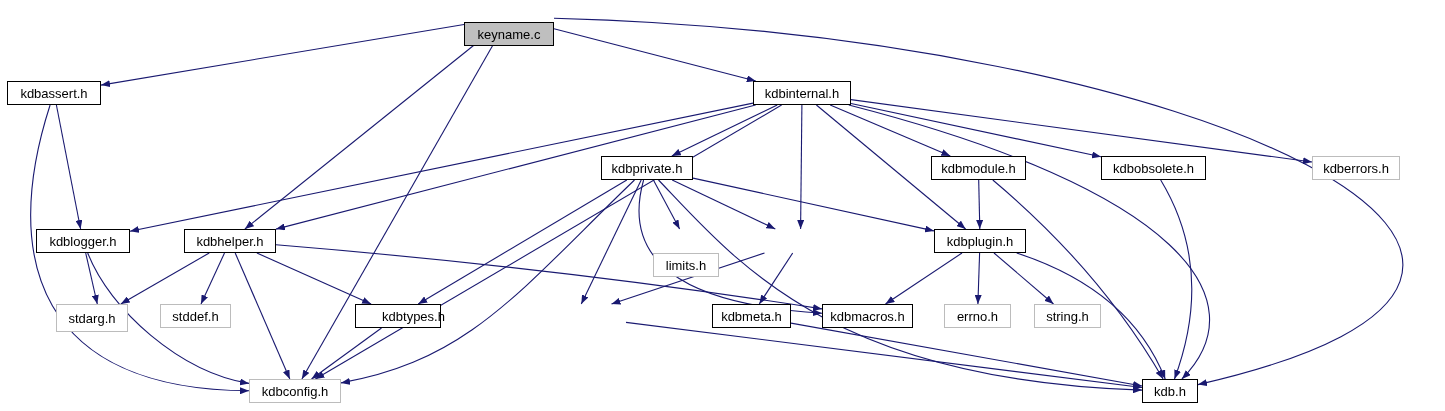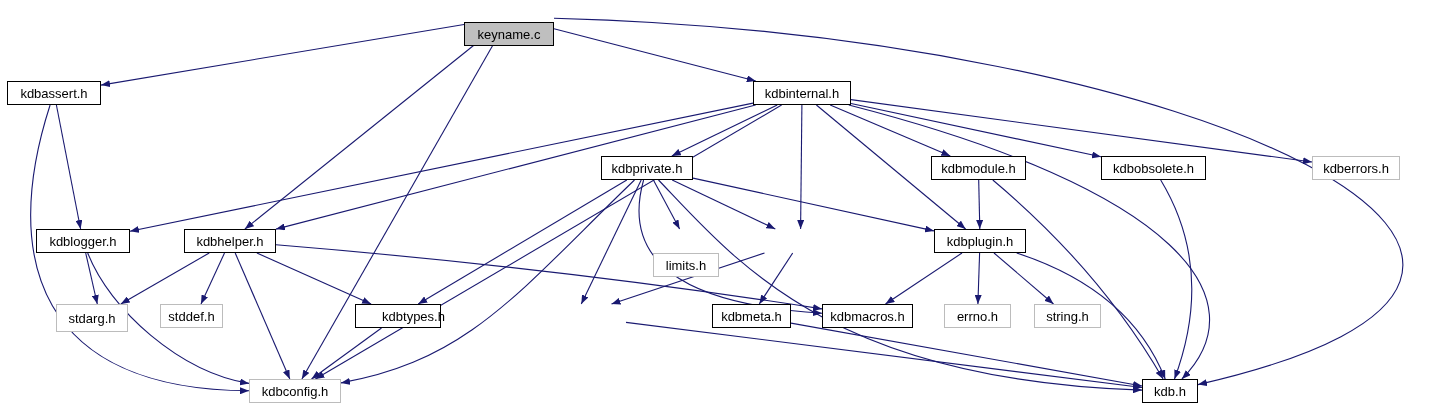--- a/index.html
+++ b/index.html
@@ -89,21 +89,21 @@
     <div class="node doc" style="left: 753px; top: 81px; width: 98px; height: 24px;">kdbinternal.h</div>
     <div class="node doc" style="left: 601px; top: 156px; width: 92px; height: 24px;">kdbprivate.h</div>
     <div class="node doc" style="left: 931px; top: 156px; width: 95px; height: 24px;">kdbmodule.h</div>
     <div class="node doc" style="left: 1101px; top: 156px; width: 105px; height: 24px;">kdbobsolete.h</div>
     <div class="node ext" style="left: 1312px; top: 156px; width: 88px; height: 24px;">kdberrors.h</div>
     <div class="node doc" style="left: 36px; top: 229px; width: 94px; height: 24px;">kdblogger.h</div>
     <div class="node doc" style="left: 184px; top: 229px; width: 92px; height: 24px;">kdbhelper.h</div>
     <div class="node ext" style="left: 653px; top: 229px; width: 66px; height: 24px; margin-top: 24px;">limits.h</div>
     <div class="node doc" style="left: 934px; top: 229px; width: 92px; height: 24px;">kdbplugin.h</div>
     <div class="node ext" style="left: 56px; top: 304px; width: 72px; height: 28px;">stdarg.h</div>
-    <div class="node ext" style="left: 160px; top: 304px; width: 63px; height: 24px;">stddef.h</div>
+    <div class="node ext" style="left: 160px; top: 304px; width: 71px; height: 24px;">stddef.h</div>
     <div class="node doc" style="left: 355px; top: 304px; width: 86px; height: 24px; padding-left: 31px;">kdbtypes.h</div>
     <div class="node doc" style="left: 712px; top: 304px; width: 79px; height: 24px;">kdbmeta.h</div>
     <div class="node doc" style="left: 822px; top: 304px; width: 91px; height: 24px;">kdbmacros.h</div>
     <div class="node ext" style="left: 944px; top: 304px; width: 67px; height: 24px;">errno.h</div>
     <div class="node ext" style="left: 1034px; top: 304px; width: 67px; height: 24px;">string.h</div>
     <div class="node ext" style="left: 249px; top: 379px; width: 92px; height: 24px;">kdbconfig.h</div>
     <div class="node doc" style="left: 1142px; top: 379px; width: 56px; height: 24px;">kdb.h</div>
   </div>
 
 </body></html>

